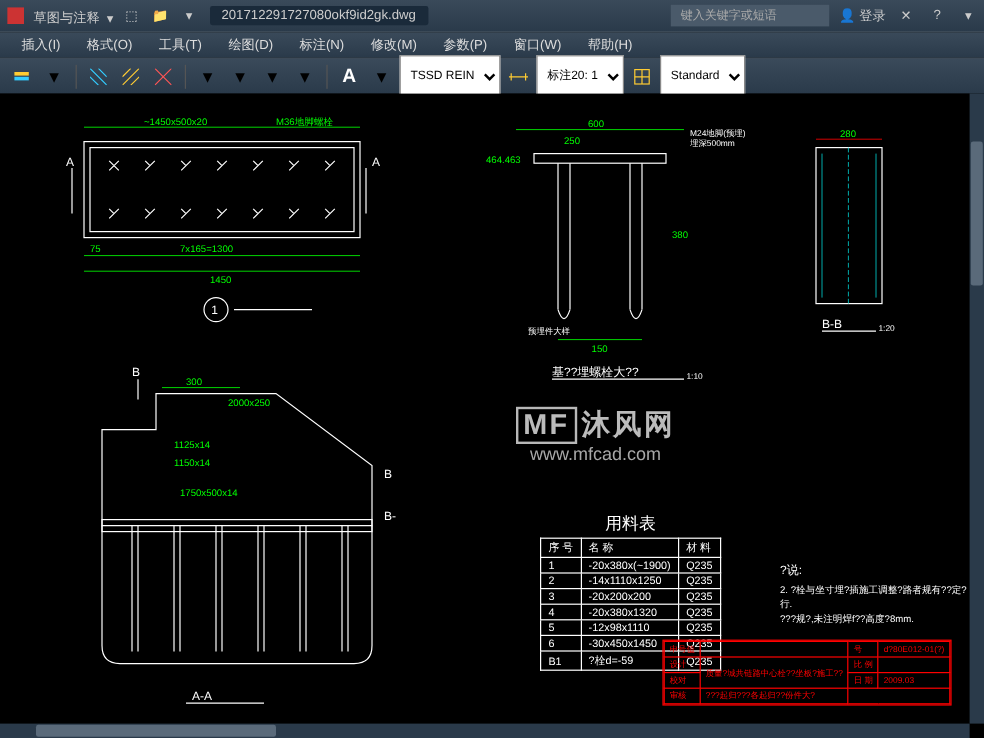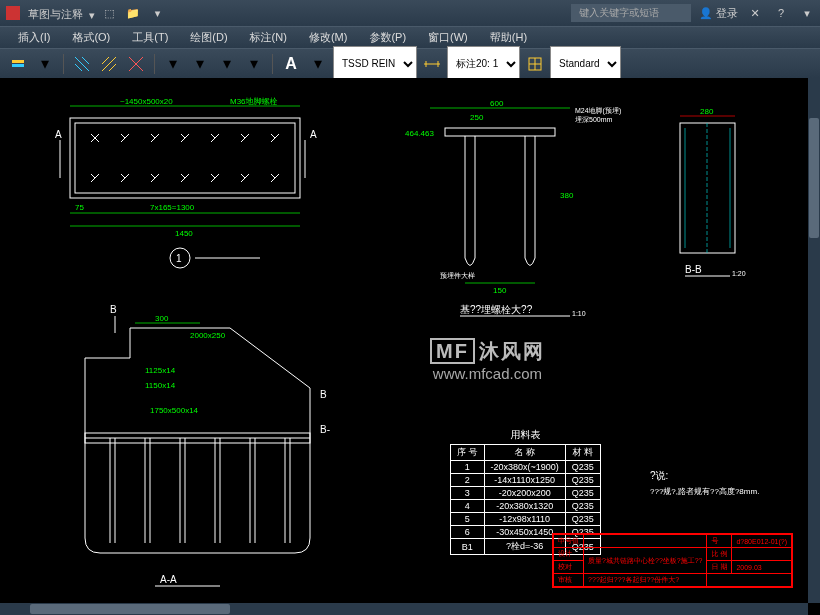--- a/index.html
+++ b/index.html
@@ -1,41 +1,41 @@
 <!DOCTYPE html>
 <html><head>
 <meta charset="utf-8">
 <style>
 *{margin:0;padding:0;box-sizing:border-box;font-family:"Microsoft YaHei",Arial,sans-serif}
 body{background:#000;width:820px;height:615px;overflow:hidden;position:relative}
 .titlebar{height:26px;background:linear-gradient(#3a4a5a,#2a3a4a);display:flex;align-items:center;padding:0 4px;gap:8px;color:#ccc;font-size:11px}
 .titlebar .left{display:flex;align-items:flex-end;gap:6px}
 .titlebar .icon-btn{width:18px;height:18px;display:flex;align-items:center;justify-content:center;cursor:pointer}
 .titlebar .filename{background:#1a2a3a;padding:2px 10px;border-radius:2px}
-.titlebar .search{background:#4a5a6a;padding:2px 8px;color:#aaa;font-size:10px;width:120px}
+.titlebar .search{background:#4a5a6a;padding:2px 8px;color:#aaa;font-size:10px;width:132px}
 .titlebar .right{margin-left:auto;display:flex;gap:8px;align-items:center}
 .menubar{height:22px;background:linear-gradient(#3a4a5a,#2a3a4a);display:flex;padding:0 8px;gap:2px;font-size:11px;color:#ddd;border-top:1px solid #4a5a6a}
 .menubar .item{padding:3px 10px;cursor:pointer}
 .toolbar{height:30px;background:linear-gradient(#3a4a5a,#2a3a4a);display:flex;align-items:center;padding:0 6px;gap:3px;border-top:1px solid #4a5a6a}
 .toolbar .tbtn{width:24px;height:24px;cursor:pointer;display:flex;align-items:center;justify-content:center}
 .toolbar .sep{width:1px;height:20px;background:#555;margin:0 3px}
 .toolbar select{background:#fff;border:1px solid #888;font-size:10px;height:36px;padding:0 4px}
 .canvas{position:absolute;top:78px;left:0;right:12px;bottom:12px;background:#000}
 .scroll-v{position:absolute;right:0;top:78px;bottom:12px;width:12px;background:#2a3a4a}
 .scroll-v .thumb{position:absolute;left:1px;right:1px;top:40px;height:120px;background:#5a6a7a;border-radius:2px}
 .scroll-h{position:absolute;left:0;right:12px;bottom:0;height:12px;background:#2a3a4a}
 .scroll-h .thumb{position:absolute;top:1px;bottom:1px;left:30px;width:200px;background:#5a6a7a;border-radius:2px}
 svg.drawing{position:absolute;top:0;left:0;width:100%;height:100%}
 .watermark{position:absolute;top:260px;left:430px;color:#d0d0d0;opacity:.9;text-align:center;font-size:13px;pointer-events:none}
-.watermark .main{font-size:20px;font-weight:bold;letter-spacing:2px}
+.watermark .main{font-size:24px;font-weight:bold;letter-spacing:2px}
 .watermark .sub{font-size:15px;color:#bbb}
 .mat-table{position:absolute;top:350px;left:450px;font-size:9px;color:#fff}
-.mat-table .title{text-align:center;font-size:10px;margin-bottom:2px}
+.mat-table .title{text-align:center;font-size:14px;margin-bottom:2px}
 .mat-table table{border-collapse:collapse}
-.mat-table td,.mat-table th{border:1px solid #fff;padding:1px 6px;text-align:center;font-weight:normal}
+.mat-table td,.mat-table th{border:1px solid #fff;padding:1px 6px;text-align:left;font-weight:normal}
 .notes{position:absolute;top:390px;left:650px;font-size:8px;color:#fff;line-height:1.5}
 .notes .title{font-size:10px;margin-bottom:3px}
 .title-block{position:absolute;bottom:15px;right:15px;border:1px solid #f00;font-size:7px;color:#f00}
 .title-block table{border-collapse:collapse}
 .title-block td{border:1px solid #f00;padding:1px 4px;white-space:nowrap}
 .dim-text{fill:#0f0;font-size:8px;font-family:Arial}
 .white-line{stroke:#fff;stroke-width:1;fill:none}
 .cyan-line{stroke:#0cc;stroke-width:0.7;fill:none}
 .green-line{stroke:#0f0;stroke-width:0.7;fill:none}
 .red-line{stroke:#f00;stroke-width:0.7;fill:none}
@@ -51,20 +51,21 @@
         <svg width="14" height="14">
           <rect width="14" height="14" fill="#c33"></rect>
         </svg>
       </span>
     <span>草图与注释</span>
     <span>▾</span>
     <span class="icon-btn">⬚</span>
     <span class="icon-btn">📁</span>
     <span class="icon-btn">▾</span>
   </div>
+  <span class="filename">201712291727080okf9id2gk.dwg</span>
   <div class="right">
     <span class="search">键入关键字或短语</span>
     <span>👤 <span>登录</span></span>
     <span class="icon-btn">✕</span>
     <span class="icon-btn">?</span>
     <span class="icon-btn">▾</span>
   </div>
 </div>
 
 <div class="menubar">
@@ -272,30 +273,31 @@
             <td>-12x98x1110</td>
             <td>Q235</td>
           </tr>
     <tr>
             <td>6</td>
             <td>-30x450x1450</td>
             <td>Q235</td>
           </tr>
     <tr>
             <td>B1</td>
-            <td>?栓d=-36</td>
+            <td>?栓d=-59</td>
             <td>Q235</td>
           </tr>
   </tbody>
       </table>
 </div>
 
 <div class="notes">
   <div class="title">?说:</div>
-  <div>   ???规?,路者规有??高度?8mm.</div>
+  <div>2. ?栓与坐寸埋?插施工调整?路者规有??定?行.</div>
+  <div>   ???规?,未注明焊f??高度?8mm.</div>
 </div>
 
 <div class="title-block">
   <table>
     <tbody>
           <tr>
             <td>申号值</td>
             <td></td>
             <td>号</td>
             <td>d?80E012-01(?)</td>

